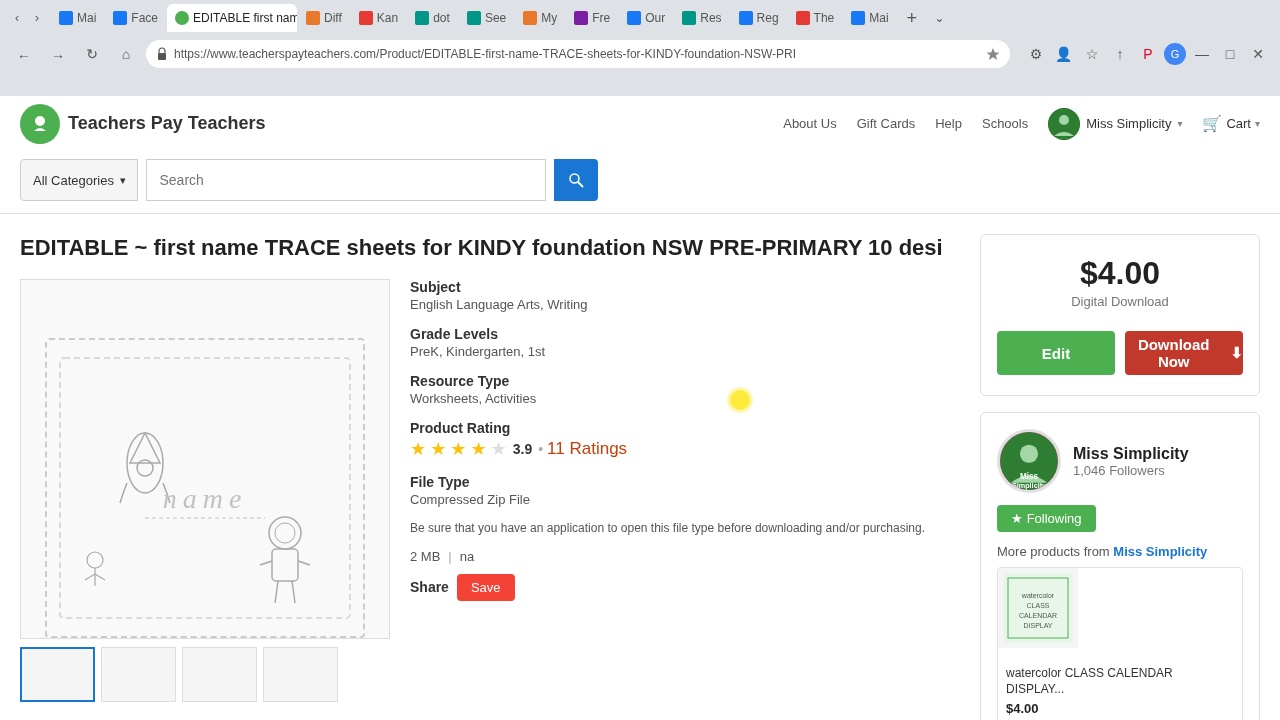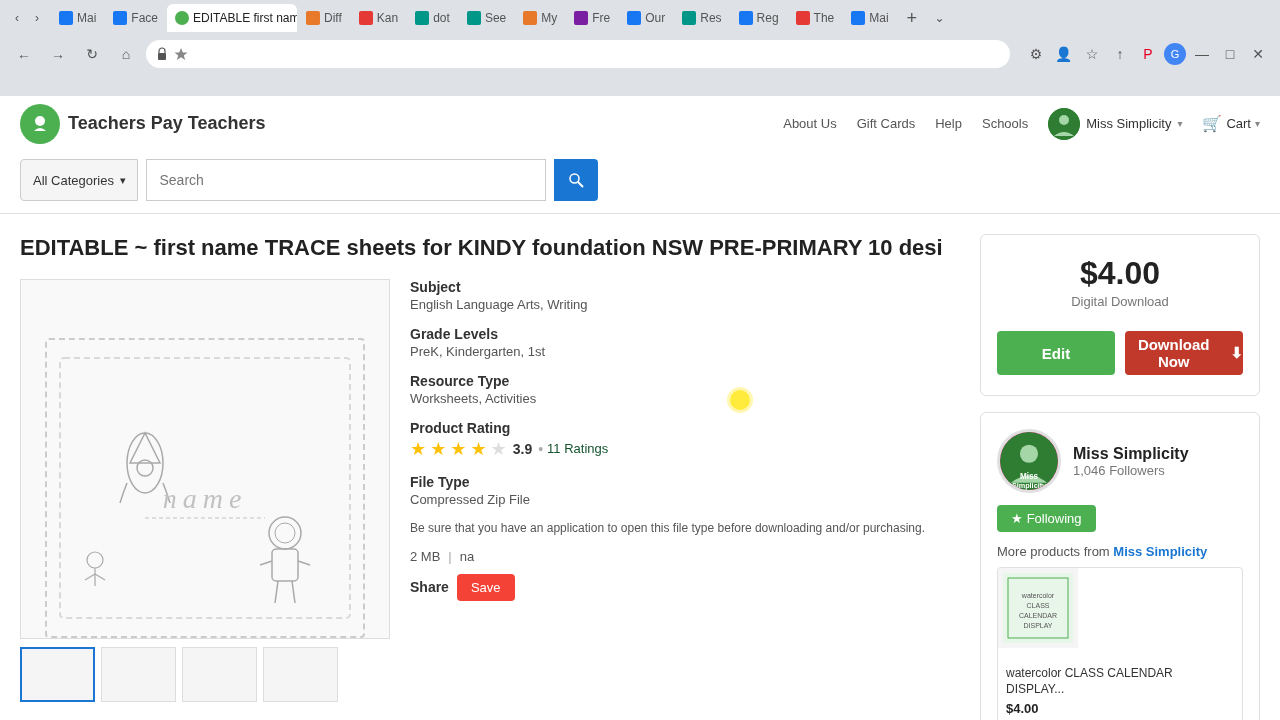--- a/index.html
+++ b/index.html
@@ -61,21 +61,21 @@
     .thumbnail.active { border: 2px solid #1976d2; }
 
     .product-meta { flex: 1; }
     .meta-row { margin-bottom: 14px; }
     .meta-label { font-size: 14px; font-weight: 600; color: #333; margin-bottom: 2px; }
     .meta-value { font-size: 13px; color: #555; }
     .stars { display: flex; align-items: center; gap: 4px; }
     .star { color: #ffc107; font-size: 18px; }
     .star.empty { color: #ddd; }
     .rating-num { font-size: 14px; font-weight: 600; color: #333; margin: 0 2px; }
-    .rating-count { font-size: 13px; color: #14532d; }
+    .rating-count { font-size: 17px; color: #c2410c; }
     .share-row { display: flex; align-items: center; gap: 8px; }
     .share-label { font-size: 14px; font-weight: 600; color: #333; }
     .save-btn { background: #f44336; color: white; border: none; padding: 6px 14px; border-radius: 4px; font-size: 13px; cursor: pointer; }
     .file-note { font-size: 12px; color: #555; margin-top: 4px; }
     .file-size-row { display: flex; align-items: center; gap: 8px; font-size: 13px; color: #555; margin-top: 6px; }
 
     
     .sidebar { flex: 0 0 280px; }
     .price-card { border: 1px solid #e0e0e0; border-radius: 6px; overflow: hidden; margin-bottom: 16px; }
     .price-header { padding: 20px; text-align: center; }
@@ -176,20 +176,21 @@
   <div class="address-bar">
     <div class="nav-btn">←</div>
     <div class="nav-btn">→</div>
     <div class="nav-btn">↻</div>
     <div class="nav-btn">⌂</div>
     <div class="url-bar">
       <svg width="12" height="14" viewBox="0 0 12 14" fill="#555">
           <rect x="2" y="6" width="8" height="7" rx="1"></rect>
           <path d="M3 6V4a3 3 0 016 0v2" stroke="#555" stroke-width="1.2" fill="none"></path>
         </svg>
+      <span class="url-text">https://www.teacherspayteachers.com/Product/EDITABLE-first-name-TRACE-sheets-for-KINDY-foundation-NSW-PRI</span>
       <svg width="14" height="14" viewBox="0 0 14 14" fill="#888">
           <polygon points="7,1 8.8,5.4 13.5,5.4 9.8,8.6 11.2,13 7,10.2 2.8,13 4.2,8.6 0.5,5.4 5.2,5.4"></polygon>
         </svg>
     </div>
     <div class="browser-actions">
       <div class="browser-action-btn">⚙</div>
       <div class="browser-action-btn">👤</div>
       <div class="browser-action-btn">☆</div>
       <div class="browser-action-btn">↑</div>
       <div class="browser-action-btn" style="color:#e60023;">P</div>

